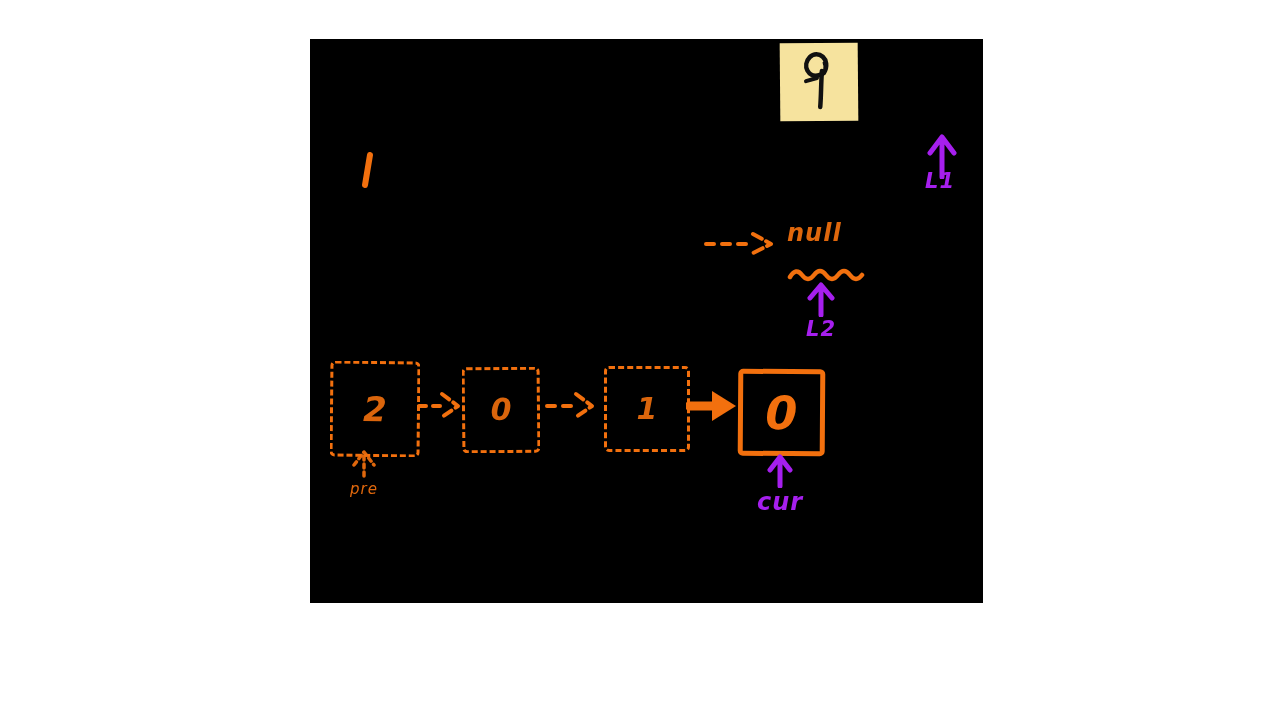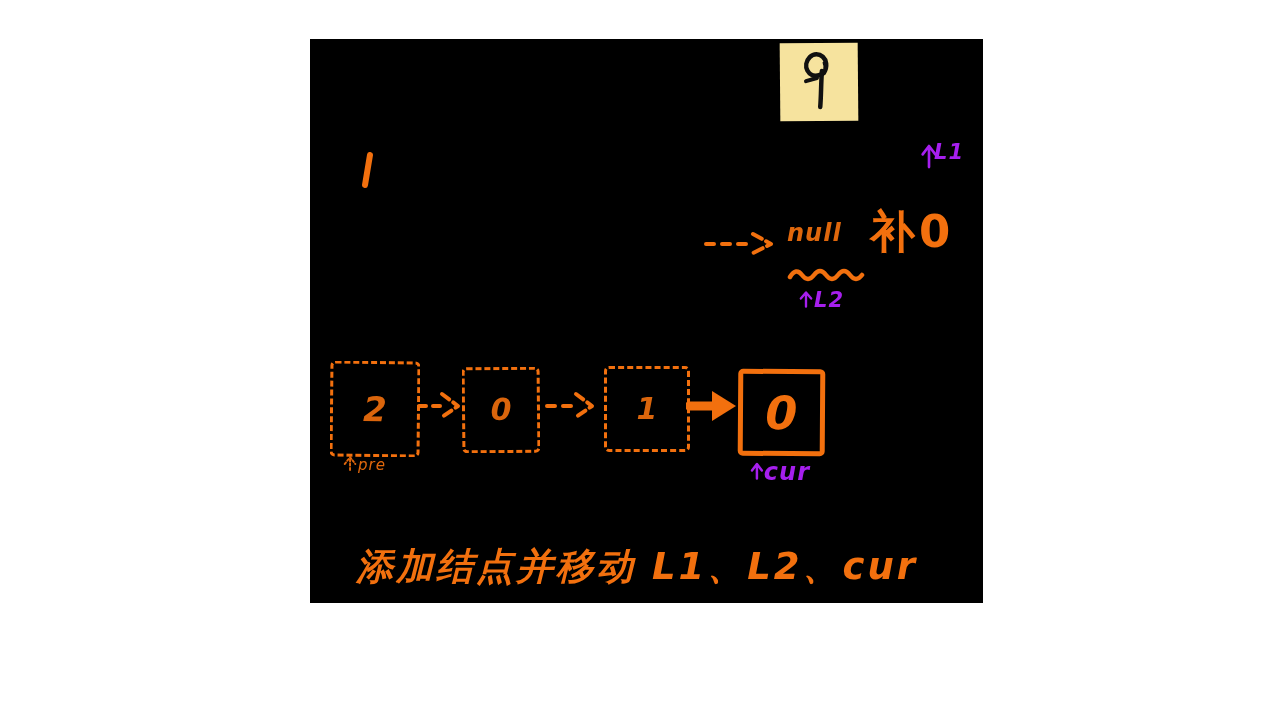--- a/index.html
+++ b/index.html
@@ -21,21 +21,21 @@
   
   .note {
     left: 470px; top: 4px;
     width: 78px; height: 78px;
     background: #f6e39e;
     transform: rotate(-0.5deg);
   }
 
   
   .pointer {
-    display: flex; align-items: center;
+    display: flex; flex-direction: column; align-items: center;
   }
   .plabel {
     font-style: italic;
     font-weight: bold;
     letter-spacing: 1px;
     line-height: 1;
   }
   .purple-text { color: #a61fee; }
   .orange-text { color: #f2700e; }
 
@@ -123,21 +123,20 @@
     </div>
 
     <svg class="abs" style="left:393px; top:192px;" width="80" height="24" viewBox="0 0 80 24">
       <path d="M3 13 H50" stroke="#f2700e" stroke-width="4" stroke-dasharray="8 8" fill="none" stroke-linecap="round"></path>
       <path d="M50 3 L68 13 L50 22" stroke="#f2700e" stroke-width="4" fill="none" stroke-linecap="round" stroke-linejoin="round" stroke-dasharray="10 5"></path>
     </svg>
     <div class="abs null-text">null</div>
     <svg class="abs" style="left:477px; top:226px;" width="84" height="18" viewBox="0 0 84 18">
       <path d="M3 12 Q9 2 15 10 T27 10 T39 10 T51 10 T63 10 T75 10" stroke="#f2700e" stroke-width="4.5" fill="none" stroke-linecap="round"></path>
     </svg>
-    <div class="abs pad-text">补0</div>
 
     <div class="abs pointer pointer-l2">
       <svg width="34" height="36" viewBox="0 0 34 36">
         <path d="M17 34 L17 9 M6 17 L17 4 L28 17" stroke="#a61fee" stroke-width="5" fill="none" stroke-linecap="round" stroke-linejoin="round"></path>
       </svg>
       <span class="plabel purple-text">L2</span>
     </div>
 
     <div class="abs node dashed node-1">
       <span class="node-value">2</span>
@@ -171,16 +170,15 @@
       <span class="plabel orange-text">pre</span>
     </div>
 
     <div class="abs pointer pointer-cur">
       <svg width="28" height="34" viewBox="0 0 28 34">
         <path d="M14 32 L14 8 M4 16 L14 3 L24 16" stroke="#a61fee" stroke-width="5" fill="none" stroke-linecap="round" stroke-linejoin="round"></path>
       </svg>
       <span class="plabel purple-text">cur</span>
     </div>
 
-    <div class="abs caption">添加结点并移动 L1、L2、cur</div>
 
   </div>
 </div>
 
 </body></html>

